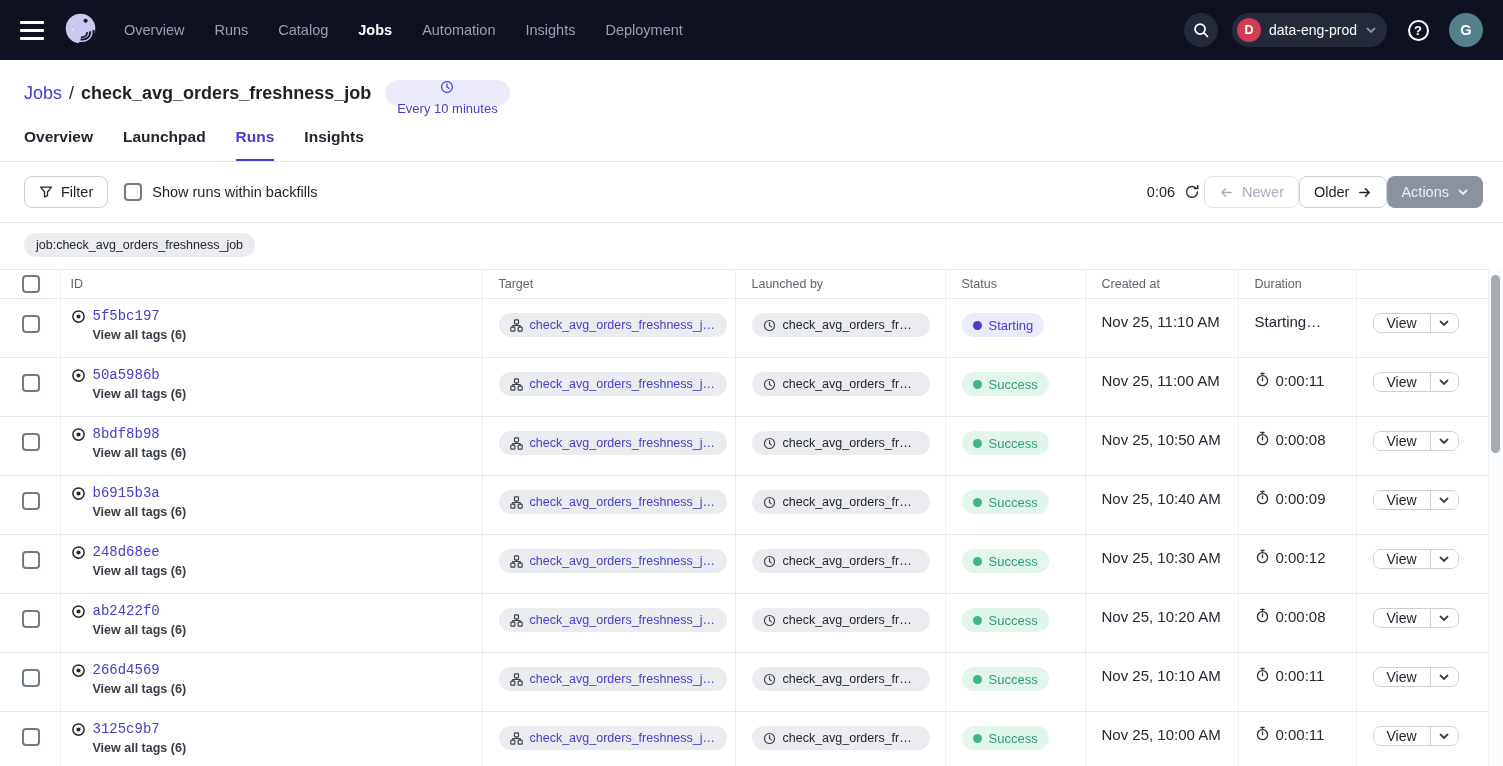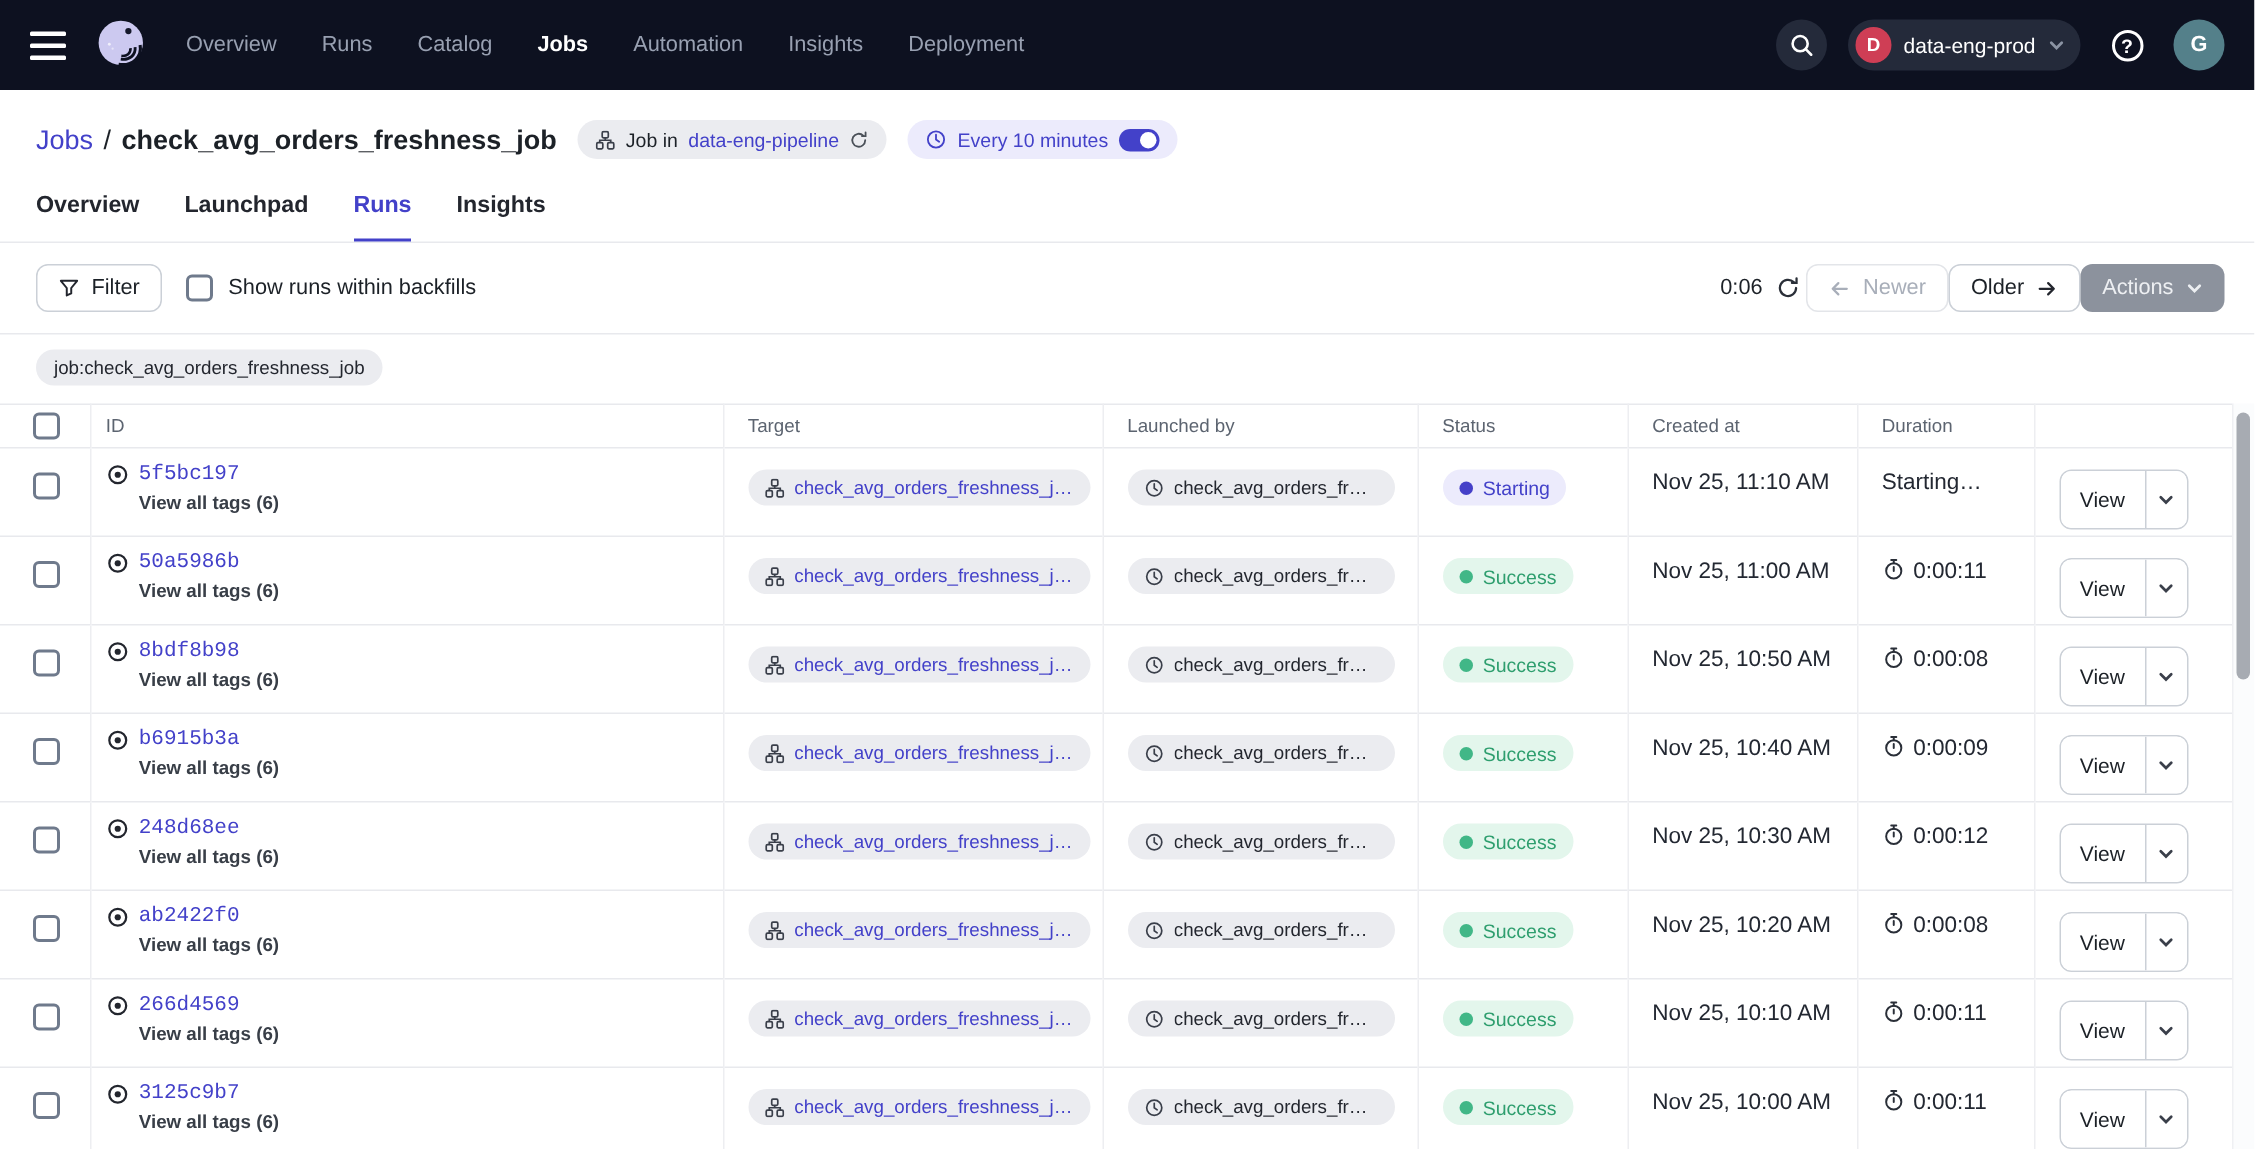--- a/index.html
+++ b/index.html
@@ -37,21 +37,21 @@
   .workspace-pill .ws-name{color:#fff;font-size:14px;}
   .help-circle{width:21px;height:21px;border-radius:50%;border:2px solid #fff;color:#fff;font-size:13px;font-weight:700;display:flex;align-items:center;justify-content:center;}
   .avatar{width:34px;height:34px;border-radius:50%;background:#54808A;color:#fff;font-size:14.5px;font-weight:600;display:flex;align-items:center;justify-content:center;margin-left:14px;cursor:pointer;}
 
   
   .page-head{display:flex;align-items:center;padding:20px 24px 0 24px;gap:14px;}
   .breadcrumb{font-size:18px;display:flex;align-items:center;gap:7px;white-space:nowrap;}
   .breadcrumb .crumb-title{font-weight:700;}
   .badge{display:inline-flex;align-items:center;gap:7px;height:26px;border-radius:13px;background:var(--pill-bg);
     padding:0 12px;font-size:13px;color:var(--text);white-space:nowrap;}
-  .badge.lavender{background:var(--accent-bg);color:var(--accent);}
+  .badge.lavender{background:var(--accent-bg);color:var(--accent);flex-direction:column;}
   .badge .icon{display:flex;align-items:center;}
   .toggle{position:relative;width:27px;height:15px;border-radius:8px;background:var(--accent);display:inline-block;cursor:pointer;}
   .toggle::after{content:"";position:absolute;right:2px;top:2px;width:11px;height:11px;border-radius:50%;background:#fff;}
   .run-dot{width:10px;height:10px;border-radius:50%;background:#564FD0;display:inline-block;}
 
   
   .tabs{display:flex;gap:30px;padding:0 24px;margin-top:22px;border-bottom:1px solid var(--border);}
   .tab{font-size:15.5px;font-weight:600;color:#23262E;padding-bottom:13px;border-bottom:2.5px solid transparent;cursor:pointer;}
   .tab.active{color:var(--accent);border-bottom-color:var(--accent);}
 
@@ -97,21 +97,21 @@
   td.c-launched .pill{max-width:178px;}
   .status-pill{display:inline-flex;align-items:center;gap:7px;height:24px;border-radius:12px;padding:0 11px;font-size:13px;}
   .status-pill .dot{width:9px;height:9px;border-radius:50%;}
   .status-pill[data-status="success"]{background:var(--success-bg);color:var(--success);}
   .status-pill[data-status="success"] .dot{background:var(--success-dot);}
   .status-pill[data-status="starting"]{background:var(--accent-bg);color:var(--accent);}
   .status-pill[data-status="starting"] .dot{background:#4540C8;}
   .created{font-size:15px;color:#232832;}
   .dur{display:flex;gap:6px;font-size:15px;color:#232832;}
   .dur .icon{display:flex;color:#2A2F38;}
-  .split-btn{display:inline-flex;height:40px;border:1px solid var(--btn-border);border-radius:8px;overflow:hidden;background:#fff;}
+  .split-btn{display:inline-flex;height:20px;border:1px solid var(--btn-border);border-radius:8px;overflow:hidden;background:#fff;}
   .view-btn{border:none;background:#fff;font-size:14px;color:var(--text);padding:0 13px;}
   .view-caret{border:none;border-left:1px solid var(--btn-border);background:#fff;width:28px;display:flex;align-items:center;justify-content:center;color:#3A3F4A;}
 
   
   .scrollbar-track{position:absolute;top:0;right:0;width:15px;height:500px;background:#FBFCFD;border-left:1px solid #EFF0F3;}
   .scrollbar-thumb{position:absolute;top:6px;right:3px;width:9px;height:178px;border-radius:5px;background:#A7ABB2;cursor:pointer;}
 </style>
 </head>
 <body>
 
@@ -158,38 +158,20 @@
   </div>
   <div class="avatar">G</div>
 </nav>
 
 <header class="page-head">
   <div class="breadcrumb">
     <a>Jobs</a>
     <span>/</span>
     <span class="crumb-title">check_avg_orders_freshness_job</span>
   </div>
-  <span class="badge">
-    <span class="icon">
-      <svg width="13" height="13" viewBox="0 0 16 16" fill="none" stroke="#3A3F4A" stroke-width="1.4">
-          <rect x="5.5" y="1" width="5" height="5" rx="1"></rect>
-          <rect x="1" y="10" width="5" height="5" rx="1"></rect>
-          <rect x="10" y="10" width="5" height="5" rx="1"></rect>
-          <path d="M8 6v2M3.5 10V8h9v2"></path>
-        </svg>
-    </span>
-    <span>Job in</span>
-    <a>data-eng-pipeline</a>
-    <span class="icon">
-      <svg width="13" height="13" viewBox="0 0 16 16" fill="none" stroke="#4A5058" stroke-width="1.5" stroke-linecap="round">
-          <path d="M13.3 8a5.3 5.3 0 1 1-1.6-3.8"></path>
-          <path d="M13.6 1.6v3h-3"></path>
-        </svg>
-    </span>
-  </span>
   <span class="badge lavender">
     <span class="icon">
       <svg width="14" height="14" viewBox="0 0 16 16" fill="none" stroke="#4341C9" stroke-width="1.4" stroke-linecap="round">
           <circle cx="8" cy="8" r="6.2"></circle>
           <path d="M8 4.4V8l2.4 1.7"></path>
         </svg>
     </span>
     <span>Every 10 minutes</span>
     <span class="toggle"></span>
   </span>

